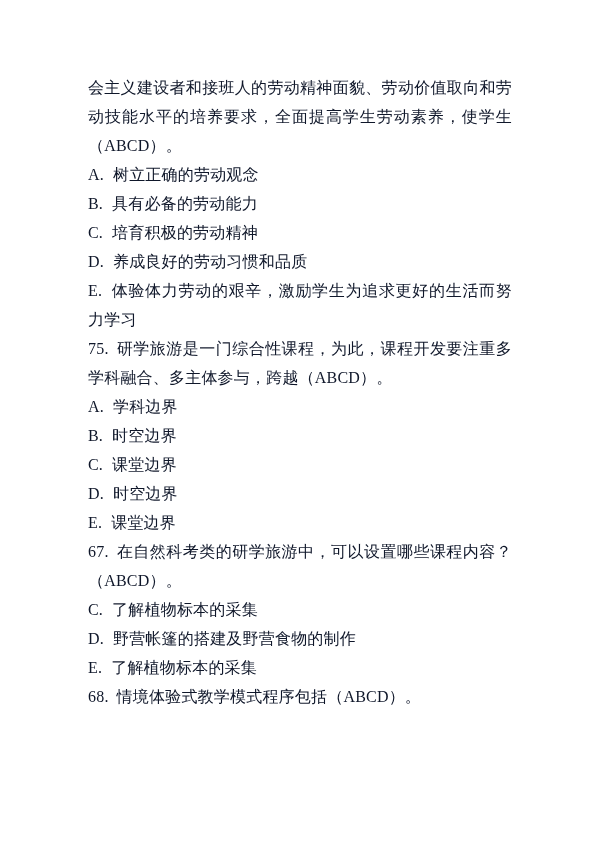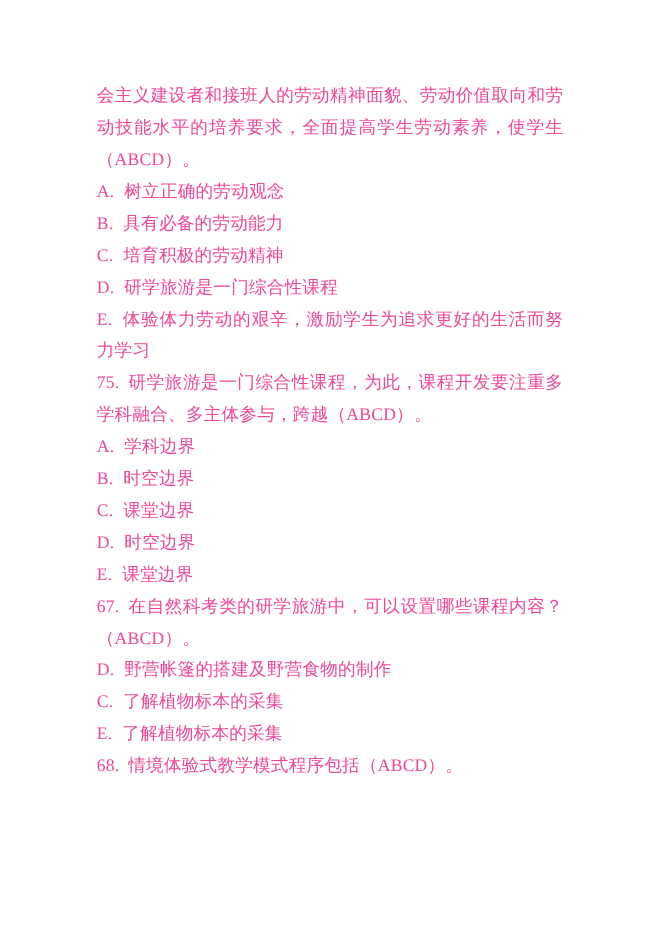--- a/index.html
+++ b/index.html
@@ -17,21 +17,21 @@
     box-sizing: border-box;
     width: 600px;
     height: 849px;
     background: #ffffff;
     padding: 73px 88px 0 88px;
   }
   .doc-body p.block {
     margin: 0;
     font-size: 16px;
     line-height: 29px;
-    color: #ec4899;
+    color: #0f172a;
     text-align: justify;
     text-justify: inter-ideograph;
     line-break: strict;
     word-break: normal;
     letter-spacing: 0.2px;
   }
   .qnum {
     margin-right: 8px;
   }
   .olabel {
@@ -40,27 +40,27 @@
 </style>
 </head>
 <body>
 
 <div class="page">
   <div class="doc-body" id="doc-body">
       <p class="block paragraph">会主义建设者和接班人的劳动精神面貌、劳动价值取向和劳动技能水平的培养要求，全面提高学生劳动素养，使学生（ABCD）。</p>
       <p class="block option"><span class="olabel">A.</span><span>树立正确的劳动观念</span></p>
       <p class="block option"><span class="olabel">B.</span><span>具有必备的劳动能力</span></p>
       <p class="block option"><span class="olabel">C.</span><span>培育积极的劳动精神</span></p>
-      <p class="block option"><span class="olabel">D.</span><span>研学旅游是一门综合性课程</span></p>
+      <p class="block option"><span class="olabel">D.</span><span>养成良好的劳动习惯和品质</span></p>
       <p class="block option"><span class="olabel">E.</span><span>体验体力劳动的艰辛，激励学生为追求更好的生活而努力学习</span></p>
       <p class="block question"><span class="qnum">75.</span><span>研学旅游是一门综合性课程，为此，课程开发要注重多学科融合、多主体参与，跨越（ABCD）。</span></p>
       <p class="block option"><span class="olabel">A.</span><span>学科边界</span></p>
       <p class="block option"><span class="olabel">B.</span><span>时空边界</span></p>
       <p class="block option"><span class="olabel">C.</span><span>课堂边界</span></p>
       <p class="block option"><span class="olabel">D.</span><span>时空边界</span></p>
       <p class="block option"><span class="olabel">E.</span><span>课堂边界</span></p>
       <p class="block question"><span class="qnum">67.</span><span>在自然科考类的研学旅游中，可以设置哪些课程内容？（ABCD）。</span></p>
+      <p class="block option"><span class="olabel">C.</span><span>了解植物标本的采集</span></p>
       <p class="block option"><span class="olabel">D.</span><span>野营帐篷的搭建及野营食物的制作</span></p>
-      <p class="block option"><span class="olabel">C.</span><span>了解植物标本的采集</span></p>
       <p class="block option"><span class="olabel">E.</span><span>了解植物标本的采集</span></p>
       <p class="block question"><span class="qnum">68.</span><span>情境体验式教学模式程序包括（ABCD）。</span></p>
     </div>
 </div>
 
 </body></html>

